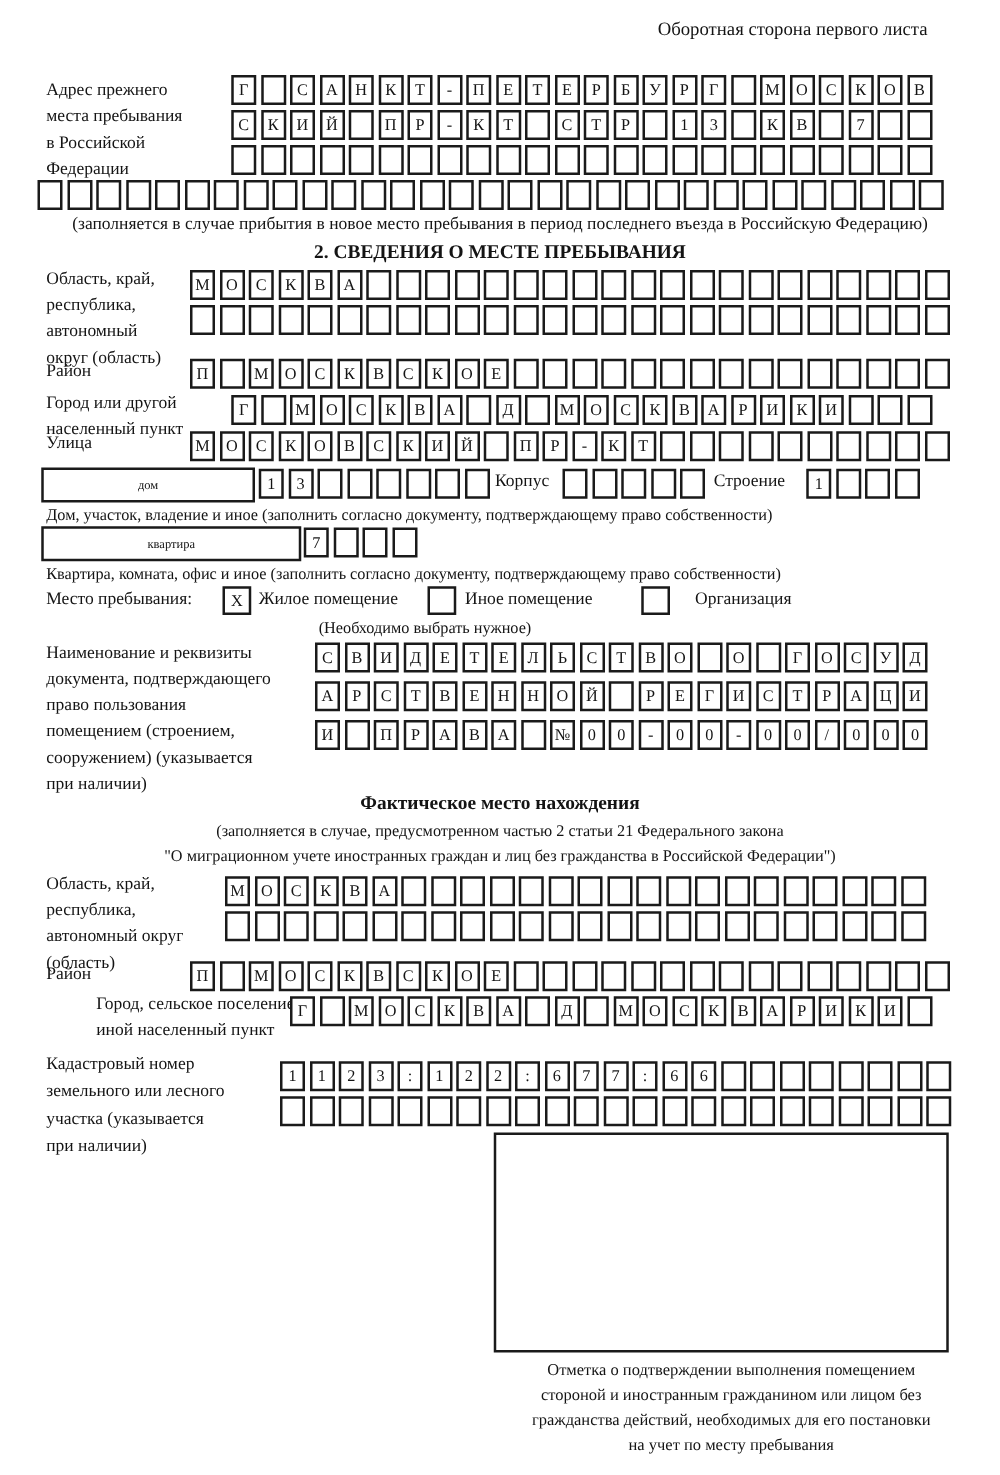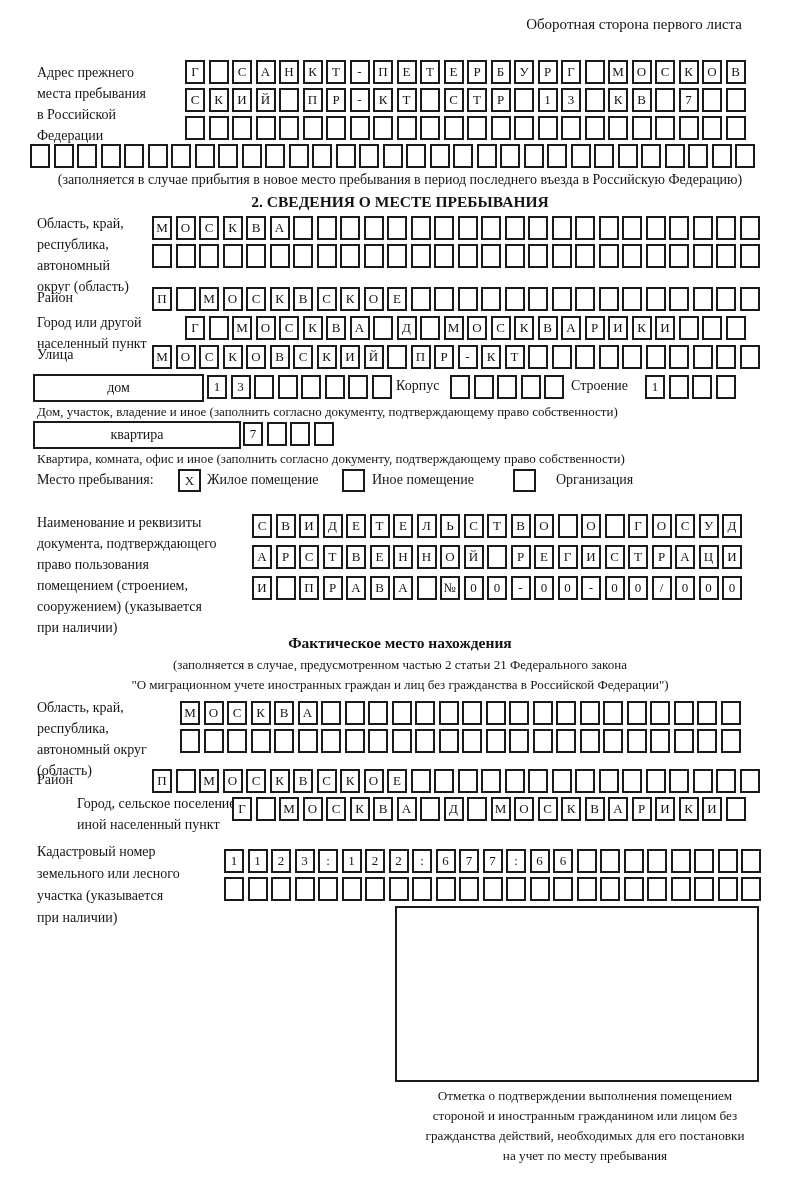--- a/index.html
+++ b/index.html
@@ -8,21 +8,21 @@
   .hdr{position:absolute;top:16px;right:58px;font-size:15px;}
   .lbl{position:absolute;font-size:14px;line-height:21px;}
   .lbl6{line-height:21px;}
   .boxrow{position:absolute;display:flex;gap:3.5px;}
   .cell{flex:none;width:16px;height:20px;border:2px solid #1a1a1a;
         display:flex;align-items:center;justify-content:center;
         font-size:13px;background:#fff;}
   .caption{position:absolute;left:0;right:0;text-align:center;font-size:14px;}
   .title{position:absolute;left:0;right:0;text-align:center;font-size:15.5px;font-weight:bold;}
   .wrect{position:absolute;border:2px solid #1a1a1a;display:flex;align-items:center;
-         justify-content:center;font-size:14px;background:#fff;}
+         justify-content:center;font-size:10px;background:#fff;}
   .ilabel{position:absolute;font-size:14px;}
   .smlabel{position:absolute;font-size:13px;}
   .cb{position:absolute;width:19px;height:19px;border:2px solid #1a1a1a;
       display:flex;align-items:center;justify-content:center;font-size:13px;background:#fff;}
   .note{position:absolute;text-align:center;font-size:13px;}
   .stamp{position:absolute;left:395px;top:906px;width:360px;height:172px;
          border:2px solid #1a1a1a;background:#fff;}
   .stampcap{position:absolute;left:370px;top:1086px;width:430px;
             text-align:center;font-size:13.2px;line-height:20px;}
 </style>
@@ -345,20 +345,21 @@
     </div>
   <div class="smlabel" style="left:37px;top:451px;">Квартира, комната, офис и иное (заполнить согласно документу, подтверждающему право собственности)</div>
 
   <div class="ilabel" style="left:37px;top:472px;">Место пребывания:</div>
   <div class="cb" style="left:178px;top:469px;">X</div>
   <div class="ilabel" style="left:207px;top:472px;">Жилое помещение</div>
   <div class="cb" style="left:342px;top:469px;"></div>
   <div class="ilabel" style="left:372px;top:472px;">Иное помещение</div>
   <div class="cb" style="left:513px;top:469px;"></div>
   <div class="ilabel" style="left:556px;top:472px;">Организация</div>
+  <div class="note" style="left:150px;top:494px;width:380px;">(Необходимо выбрать нужное)</div>
 
   <div class="lbl lbl6" style="left:37px;top:512px;">
     <div>Наименование и реквизиты</div>
     <div>документа, подтверждающего</div>
     <div>право пользования</div>
     <div>помещением (строением,</div>
     <div>сооружением) (указывается</div>
     <div>при наличии)</div>
   </div>
   <div class="boxrow" style="left:252px;top:514px;">

